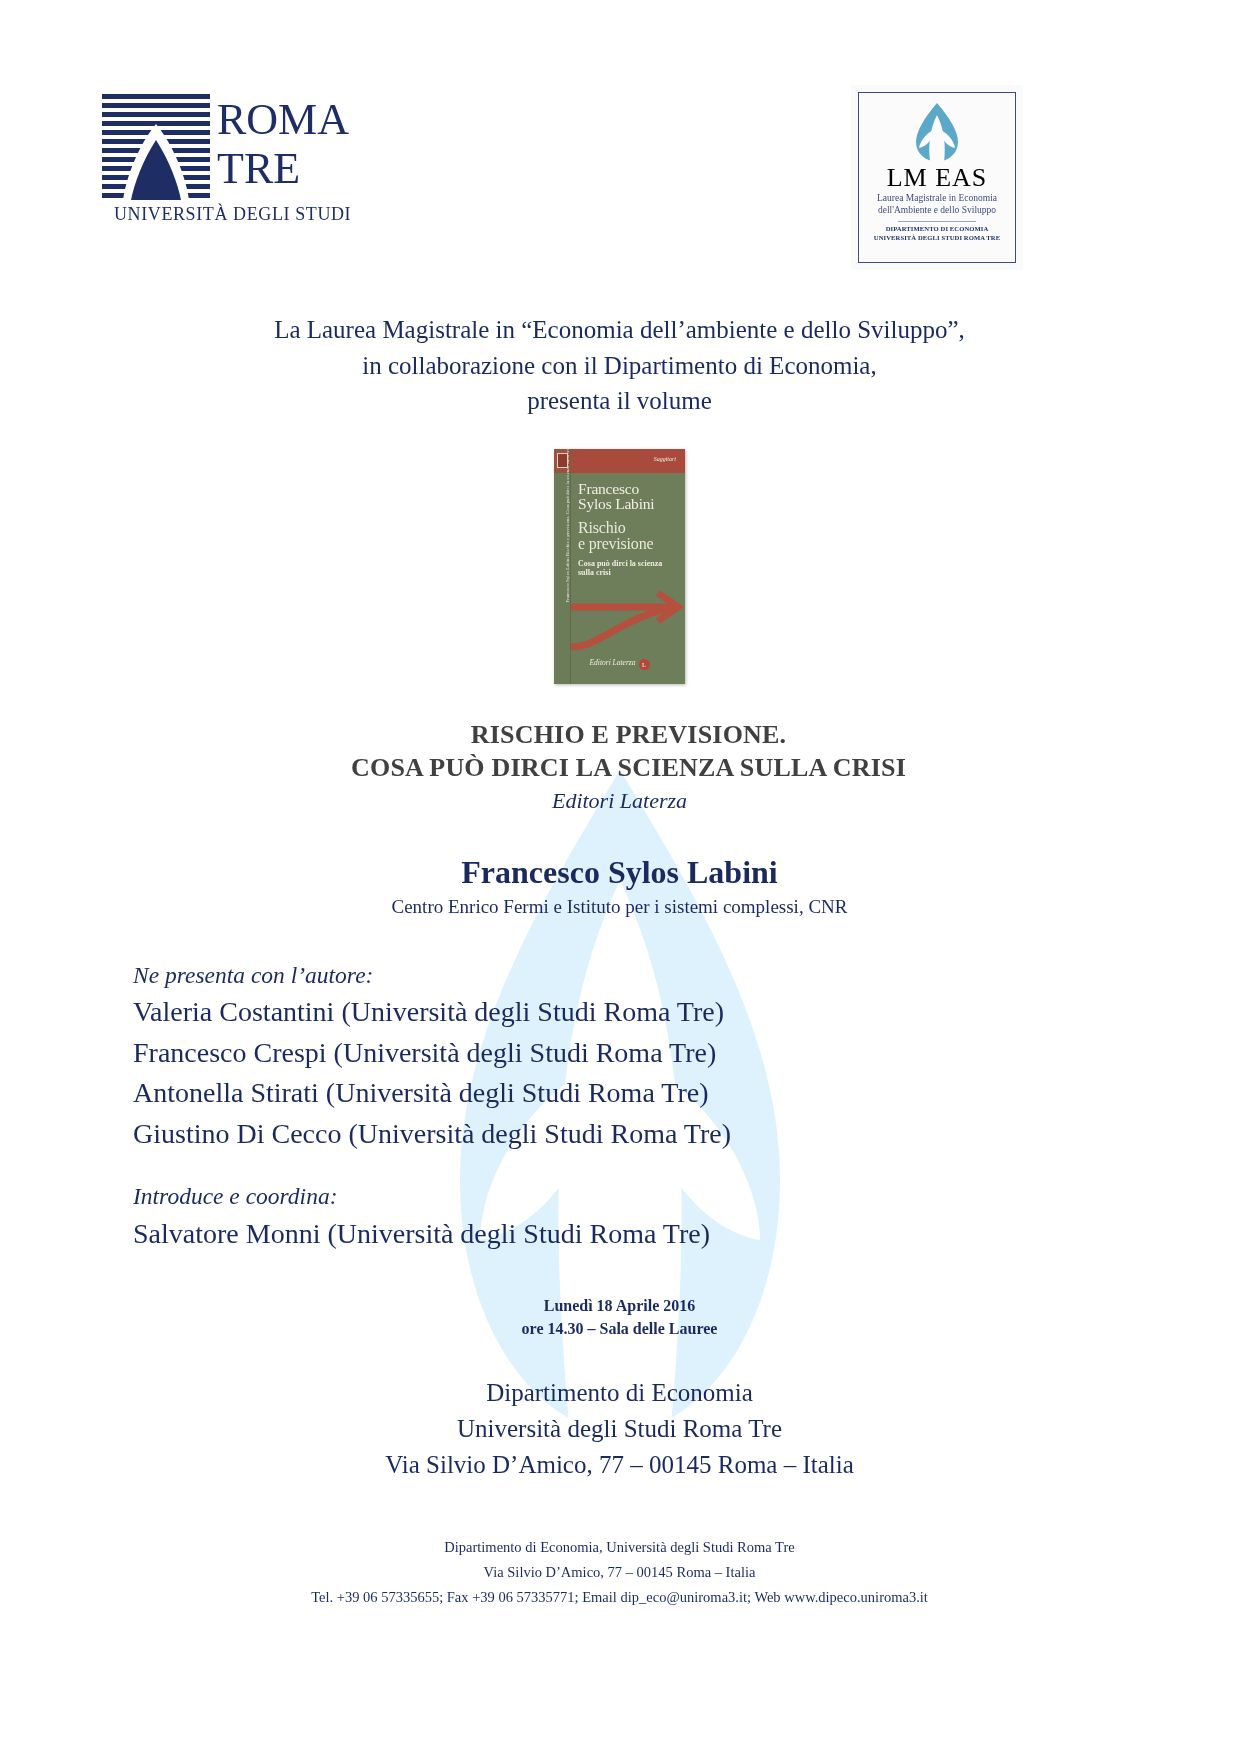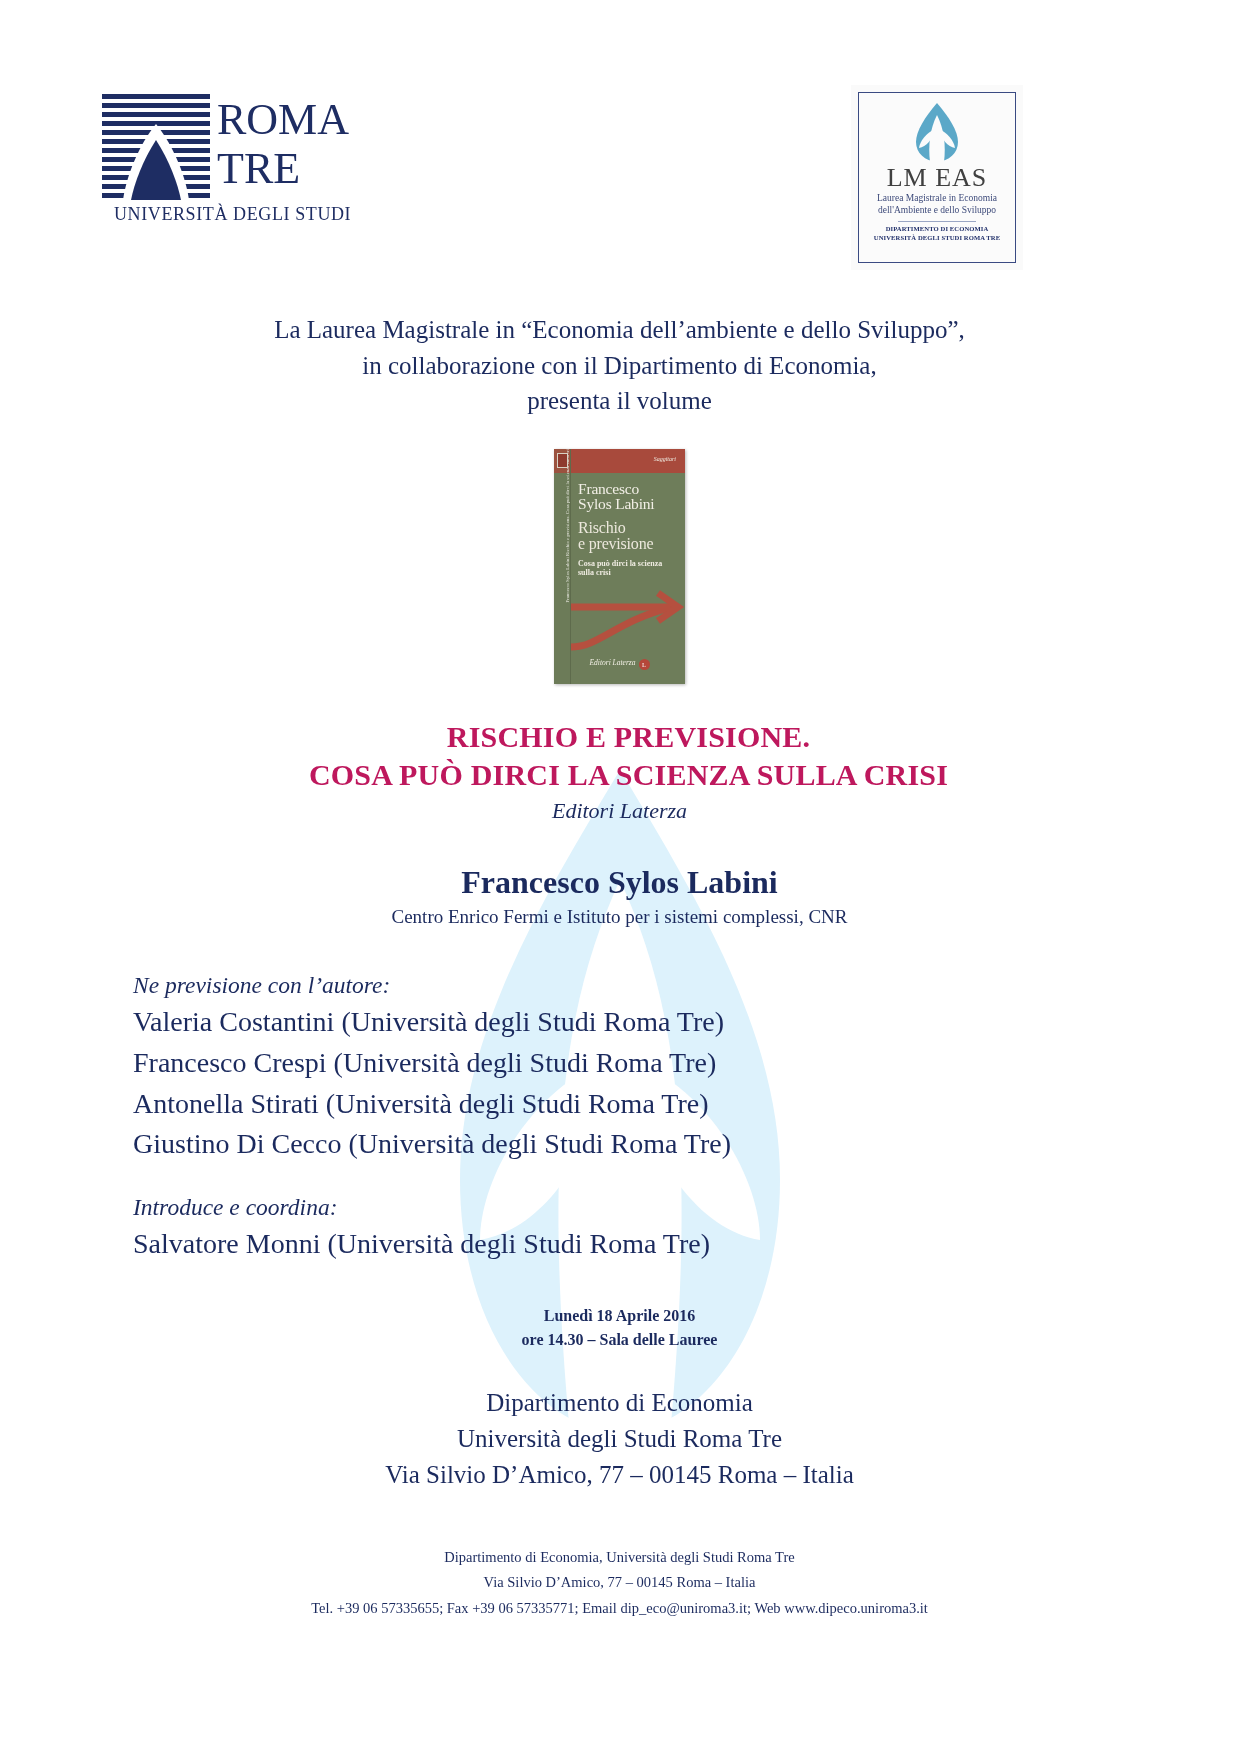--- a/index.html
+++ b/index.html
@@ -64,21 +64,21 @@
     display: flex;
     flex-direction: column;
     align-items: center;
     justify-content: flex-start;
     padding-top: 8px;
   }
   .lmeas-leaf { width: 66px; height: 62px; }
   .lmeas-title {
     font-family: "Liberation Serif", serif;
     font-size: 26px;
-    color: #404040;
+    color: #000000;
     letter-spacing: 1px;
     line-height: 1;
     margin-top: 2px;
   }
   .lmeas-sub {
     font-family: "Liberation Serif", serif;
     font-size: 9.5px;
     color: #3d4a7a;
     text-align: center;
     line-height: 1.25;
@@ -215,23 +215,23 @@
   }
 
   
   .book-head {
     position: relative;
     z-index: 2;
     text-align: center;
     margin-top: 34px;
   }
   .main-title {
-    font-size: 30px;
+    font-size: 26px;
     font-weight: bold;
-    color: #be185d;
+    color: #404040;
     line-height: 1.28;
     letter-spacing: 0.2px;
     margin-left: 18px;
   }
   .publisher {
     font-size: 22px;
     font-style: italic;
     color: #1b2a5e;
     margin-top: 4px;
   }
@@ -404,21 +404,21 @@
     <div class="publisher">Editori Laterza</div>
   </div>
 
   <div class="author-block">
     <div class="author-name">Francesco Sylos Labini</div>
     <div class="author-affil">Centro Enrico Fermi e Istituto per i sistemi complessi, CNR</div>
   </div>
 
   <div class="participants">
     <div class="pgroup">
-      <div class="plabel">Ne previsione con l’autore:</div>
+      <div class="plabel">Ne presenta con l’autore:</div>
       <div class="pname">Valeria Costantini (Università degli Studi Roma Tre)</div>
       <div class="pname">Francesco Crespi (Università degli Studi Roma Tre)</div>
       <div class="pname">Antonella Stirati (Università degli Studi Roma Tre)</div>
       <div class="pname">Giustino Di Cecco (Università degli Studi Roma Tre)</div>
     </div>
     <div class="pgap"></div>
     <div class="pgroup">
       <div class="plabel">Introduce e coordina:</div>
       <div class="pname">Salvatore Monni (Università degli Studi Roma Tre)</div>
     </div>

